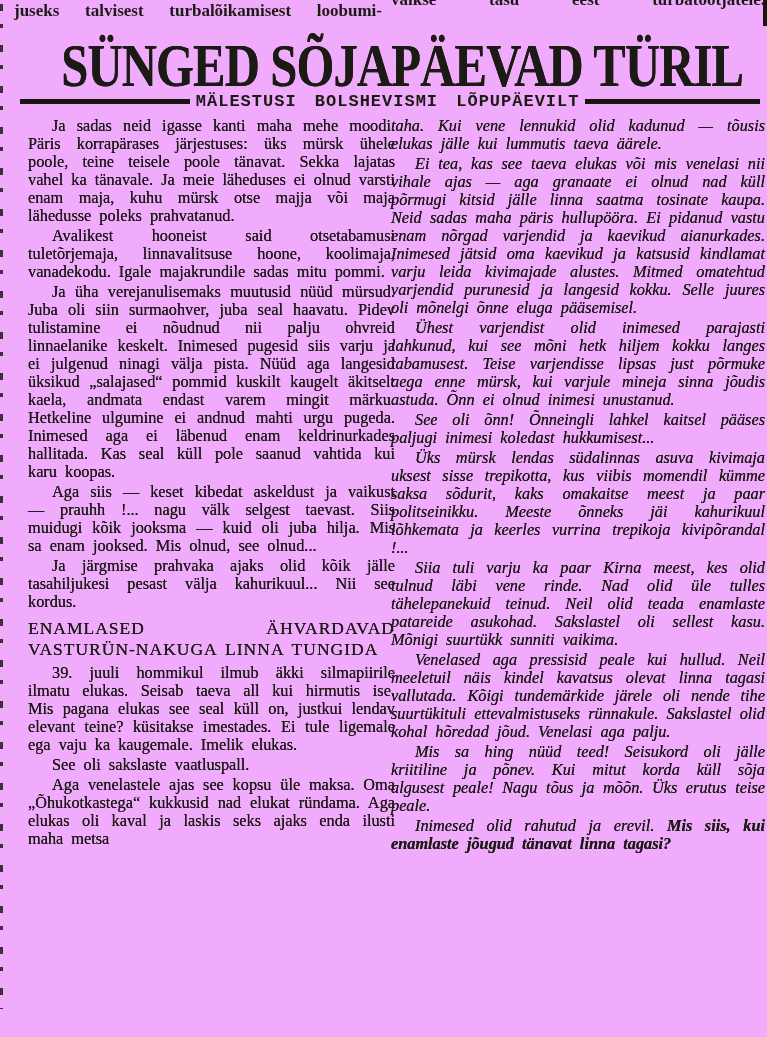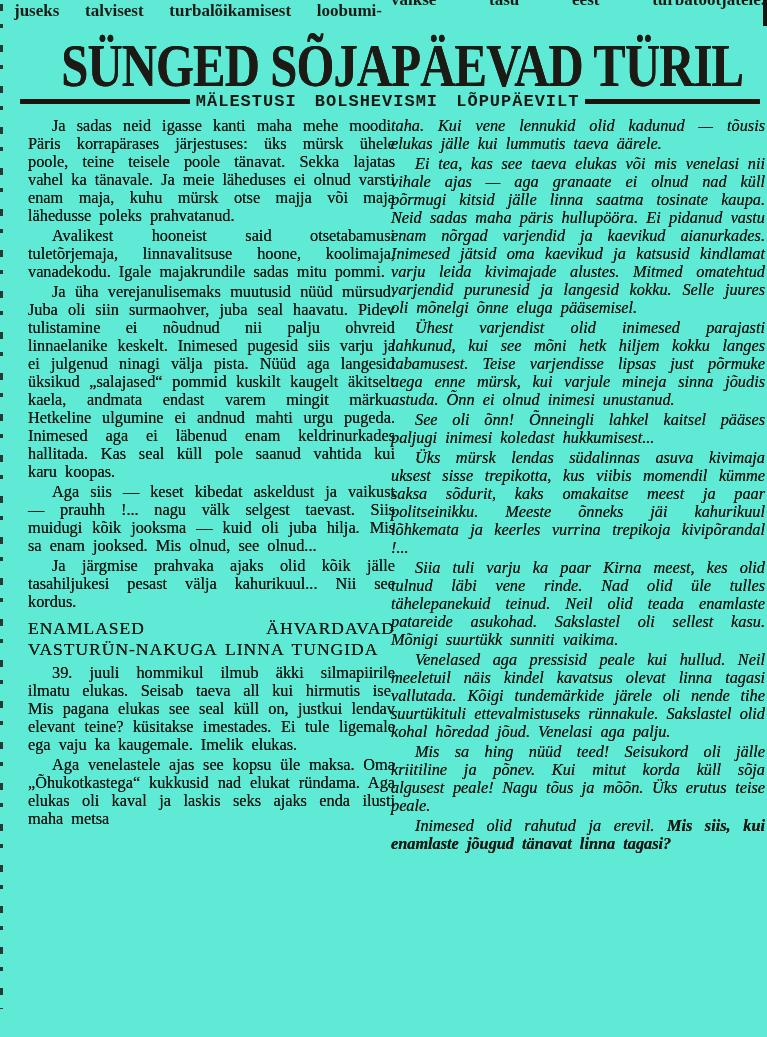--- a/index.html
+++ b/index.html
@@ -1,19 +1,19 @@
 <!DOCTYPE html>
 <html><head>
 <meta charset="utf-8">
 <style>
   html,body{margin:0;padding:0;background:#d8d6d0;}
   .page{
     position:relative;
     width:767px;height:1037px;
-    background:#5eead4;
+    background:#f0abfc;
     overflow:hidden;
     font-family:"Liberation Serif","DejaVu Serif",serif;
     color:#1c1a15;
   }
   
   .prev-line{
     position:absolute;
     font-weight:bold;
     font-size:17px;
     line-height:20px;
@@ -120,20 +120,21 @@
   </div>
 
   <div class="column col-left">
     <p>Ja sadas neid igasse kanti maha mehe moodi. Päris korrapärases järjestuses: üks mürsk ühele poole, teine teisele poole tänavat. Sekka lajatas vahel ka tänavale. Ja meie läheduses ei olnud varsti enam maja, kuhu mürsk otse majja või maja lähedusse poleks prahvatanud.</p>
     <p>Avalikest hooneist said otsetabamusi tuletõrjemaja, linnavalitsuse hoone, koolimaja, vanadekodu. Igale majakrundile sadas mitu pommi.</p>
     <p>Ja üha verejanulisemaks muutusid nüüd mürsud. Juba oli siin surmaohver, juba seal haavatu. Pidev tulistamine ei nõudnud nii palju ohvreid linnaelanike keskelt. Inimesed pugesid siis varju ja ei julgenud ninagi välja pista. Nüüd aga langesid üksikud „salajased“ pommid kuskilt kaugelt äkitselt kaela, andmata endast varem mingit märku. Hetkeline ulgumine ei andnud mahti urgu pugeda. Inimesed aga ei läbenud enam keldrinurkades hallitada. Kas seal küll pole saanud vahtida kui karu koopas.</p>
     <p>Aga siis — keset kibedat askeldust ja vaikust — prauhh !... nagu välk selgest taevast. Siis muidugi kõik jooksma — kuid oli juba hilja. Mis sa enam jooksed. Mis olnud, see olnud...</p>
     <p>Ja järgmise prahvaka ajaks olid kõik jälle tasahiljukesi pesast välja kahurikuul... Nii see kordus.</p>
     <div class="subheading">ENAMLASED ÄHVARDAVAD VASTURÜN-NAKUGA LINNA TUNGIDA</div>
     <p>39. juuli hommikul ilmub äkki silmapiirile ilmatu elukas. Seisab taeva all kui hirmutis ise. Mis pagana elukas see seal küll on, justkui lendav elevant teine? küsitakse imestades. Ei tule ligemale ega vaju ka kaugemale. Imelik elukas.</p>
+    <p>See oli sakslaste vaatluspall.</p>
     <p>Aga venelastele ajas see kopsu üle maksa. Oma „Õhukotkastega“ kukkusid nad elukat ründama. Aga elukas oli kaval ja laskis seks ajaks enda ilusti maha metsa</p>
   </div>
 
   <div class="column col-right">
     <p class="no-indent">taha. Kui vene lennukid olid kadunud — tõusis elukas jälle kui lummutis taeva äärele.</p>
     <p>Ei tea, kas see taeva elukas või mis venelasi nii vihale ajas — aga granaate ei olnud nad küll põrmugi kitsid jälle linna saatma tosinate kaupa. Neid sadas maha päris hullupööra. Ei pidanud vastu enam nõrgad varjendid ja kaevikud aianurkades. Inimesed jätsid oma kaevikud ja katsusid kindlamat varju leida kivimajade alustes. Mitmed omatehtud varjendid purunesid ja langesid kokku. Selle juures oli mõnelgi õnne eluga pääsemisel.</p>
     <p>Ühest varjendist olid inimesed parajasti lahkunud, kui see mõni hetk hiljem kokku langes tabamusest. Teise varjendisse lipsas just põrmuke aega enne mürsk, kui varjule mineja sinna jõudis astuda. Õnn ei olnud inimesi unustanud.</p>
     <p>See oli õnn! Õnneingli lahkel kaitsel pääses paljugi inimesi koledast hukkumisest...</p>
     <p>Üks mürsk lendas südalinnas asuva kivimaja uksest sisse trepikotta, kus viibis momendil kümme saksa sõdurit, kaks omakaitse meest ja paar politseinikku. Meeste õnneks jäi kahurikuul lõhkemata ja keerles vurrina trepikoja kivipõrandal !...</p>
     <p>Siia tuli varju ka paar Kirna meest, kes olid tulnud läbi vene rinde. Nad olid üle tulles tähelepanekuid teinud. Neil olid teada enamlaste patareide asukohad. Sakslastel oli sellest kasu. Mõnigi suurtükk sunniti vaikima.</p>

